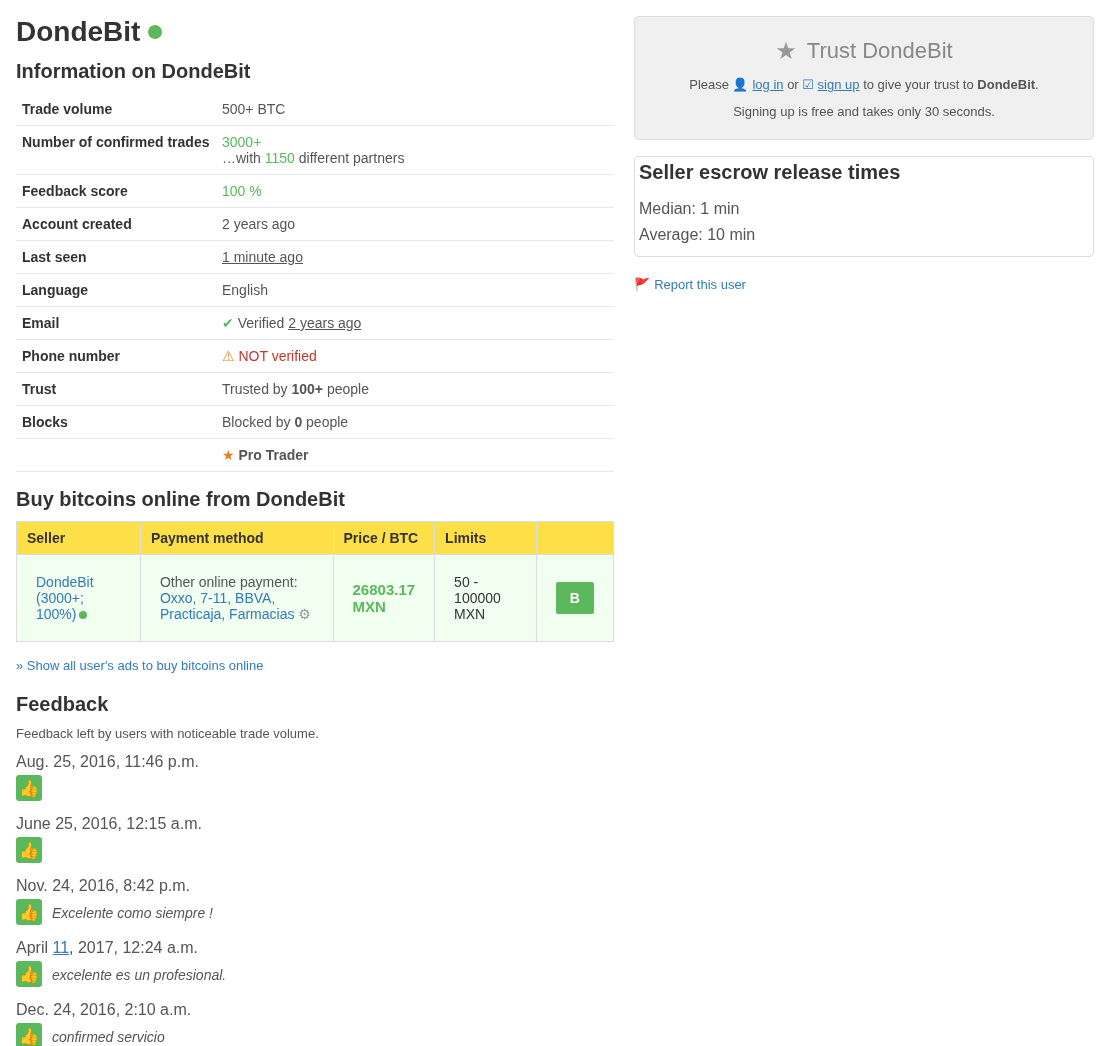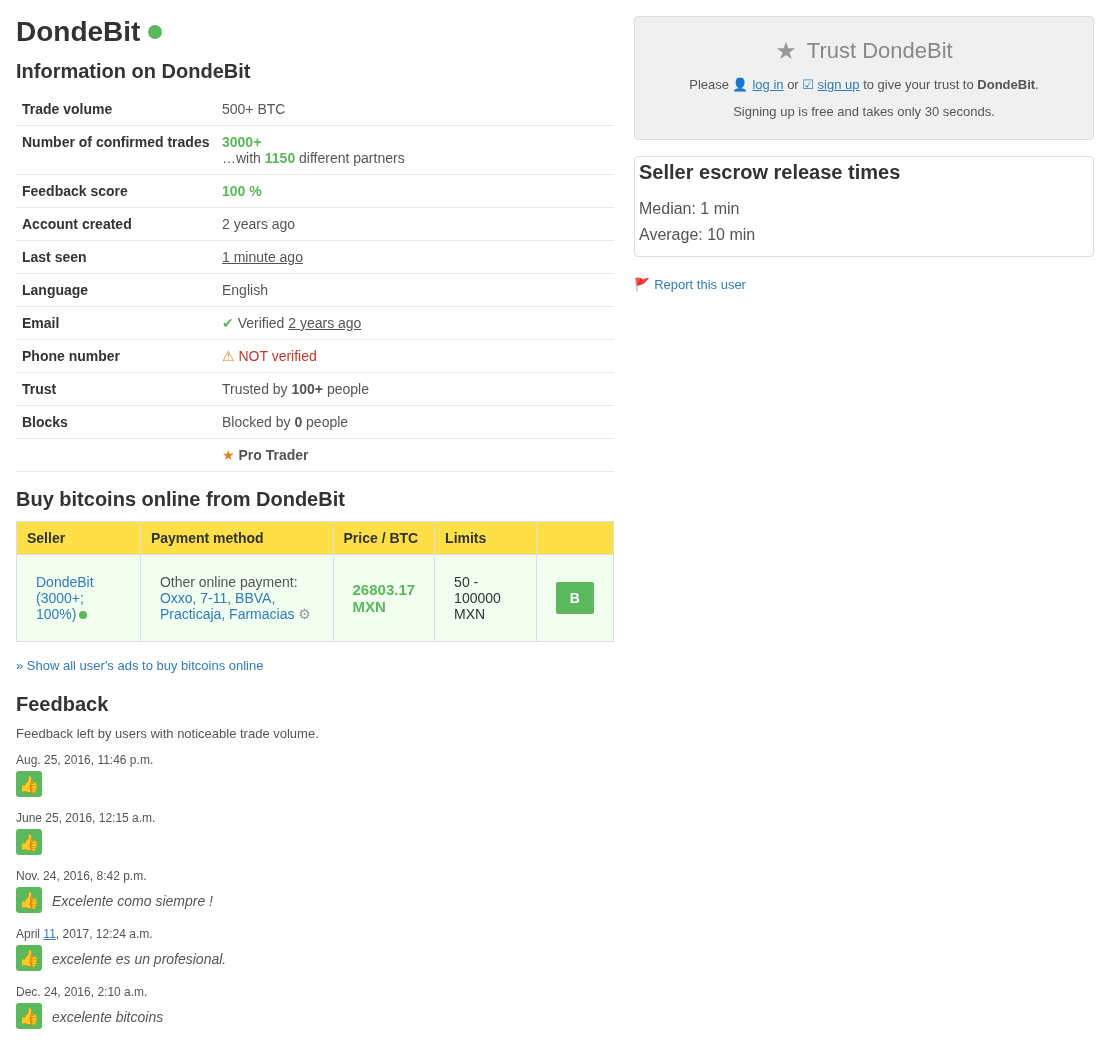--- a/index.html
+++ b/index.html
@@ -11,21 +11,21 @@
     h1.username { font-size: 28px; font-weight: bold; color: #333; display: flex; align-items: center; gap: 8px; margin-bottom: 12px; }
     .online-dot { width: 14px; height: 14px; background: #5cb85c; border-radius: 50%; display: inline-block; }
     h2.section-title { font-size: 20px; font-weight: bold; color: #333; margin-bottom: 10px; }
 
     .info-table { width: 100%; border-collapse: collapse; margin-bottom: 16px; }
     .info-table tr { border-bottom: 1px solid #e8e8e8; }
     .info-table td { padding: 8px 6px; vertical-align: top; }
     .info-table td:first-child { font-weight: bold; color: #333; width: 200px; }
     .info-table td:last-child { color: #555; }
 
-    .green-bold { color: #5cb85c; font-weight: bold; }
+    .green-bold { color: #5cb85c; font-weight: normal; }
     .blue-link { color: #337ab7; text-decoration: underline; cursor: pointer; }
     .verified-green { color: #5cb85c; }
     .not-verified-red { color: #c0392b; }
     .warning-icon { color: #e67e22; }
     .star-icon { color: #e67e22; }
 
     
     .trust-box { background: #f0f0f0; border: 1px solid #ddd; border-radius: 4px; padding: 20px; text-align: center; margin-bottom: 16px; }
     .trust-box .trust-title { font-size: 22px; color: #888; display: flex; align-items: center; justify-content: center; gap: 10px; }
     .trust-box .trust-star { font-size: 24px; color: #999; }
@@ -51,21 +51,21 @@
     .payment-text { color: #555; }
     .payment-link { color: #337ab7; }
     .price-green { color: #5cb85c; font-weight: bold; font-size: 15px; }
     .buy-btn { background: #5cb85c; color: #fff; border: none; padding: 8px 14px; font-size: 14px; font-weight: bold; cursor: pointer; border-radius: 2px; white-space: nowrap; }
     .show-all-link { color: #337ab7; text-decoration: none; cursor: pointer; font-size: 13px; margin-top: 8px; display: inline-block; }
 
     
     .feedback-section { margin-top: 20px; }
     .feedback-desc { font-size: 13px; color: #555; margin-bottom: 12px; }
     .feedback-item { margin-bottom: 14px; }
-    .feedback-timestamp { font-size: 12px; color: #555; margin-bottom: 4px; }
+    .feedback-timestamp { font-size: 16px; color: #555; margin-bottom: 4px; }
     .feedback-timestamp a { color: #337ab7; text-decoration: underline; }
     .feedback-thumb { display: inline-flex; align-items: center; justify-content: center; background: #5cb85c; color: #fff; width: 26px; height: 26px; border-radius: 3px; font-size: 16px; }
     .feedback-text { display: inline; margin-left: 6px; color: #555; font-style: italic; }
   </style>
 </head>
 <body>
 
 <div class="page-container">
 
   <div class="left-column">
@@ -220,21 +220,21 @@
         <div>
           <span class="feedback-thumb">👍</span>
           <span class="feedback-text">excelente es un profesional.</span>
         </div>
       </div>
 
       <div class="feedback-item">
         <div class="feedback-timestamp">Dec. 24, 2016, 2:10 a.m.</div>
         <div>
           <span class="feedback-thumb">👍</span>
-          <span class="feedback-text">excelente bitcoins</span>
+          <span class="feedback-text">confirmed servicio</span>
         </div>
       </div>
     </div>
   </div>
 
   <div class="right-column">
 
     <div class="trust-box">
       <div class="trust-title">
         <span class="trust-star">★</span>

